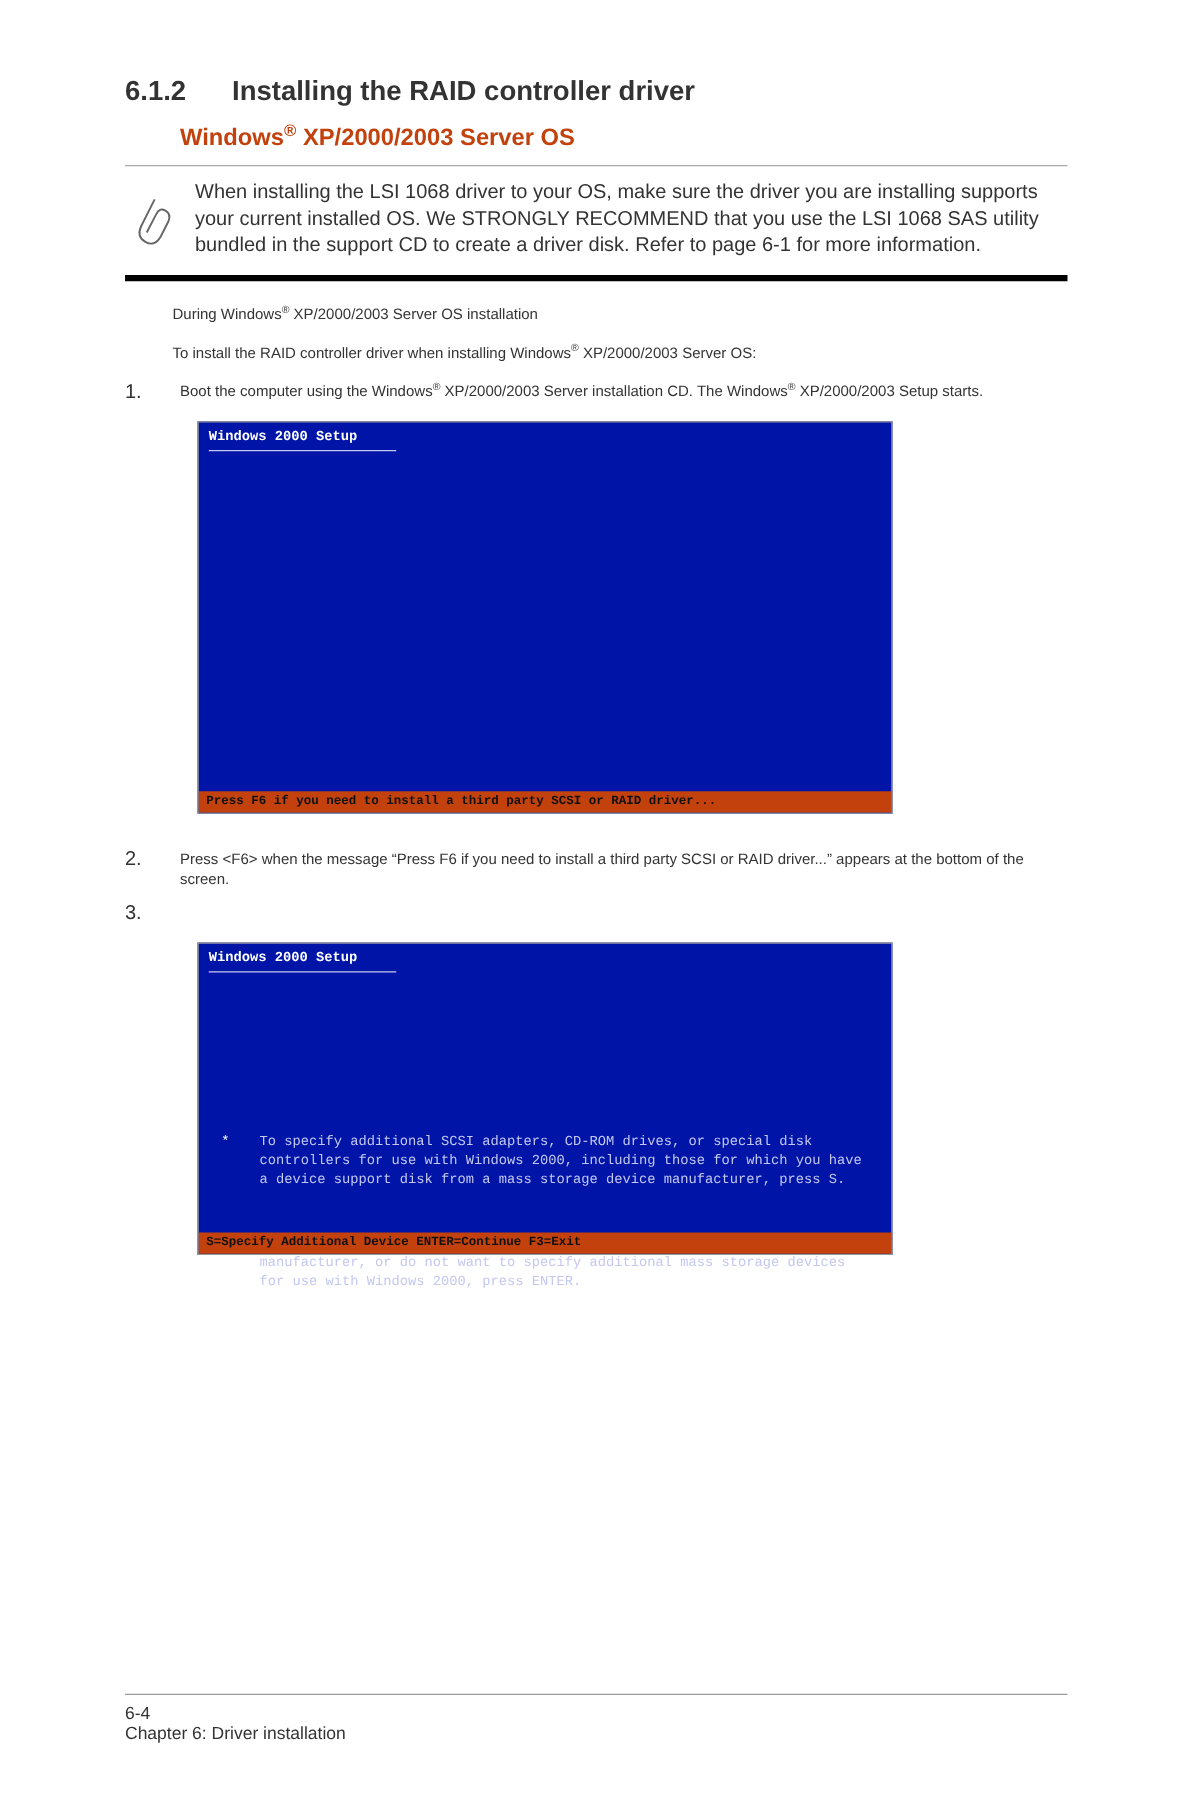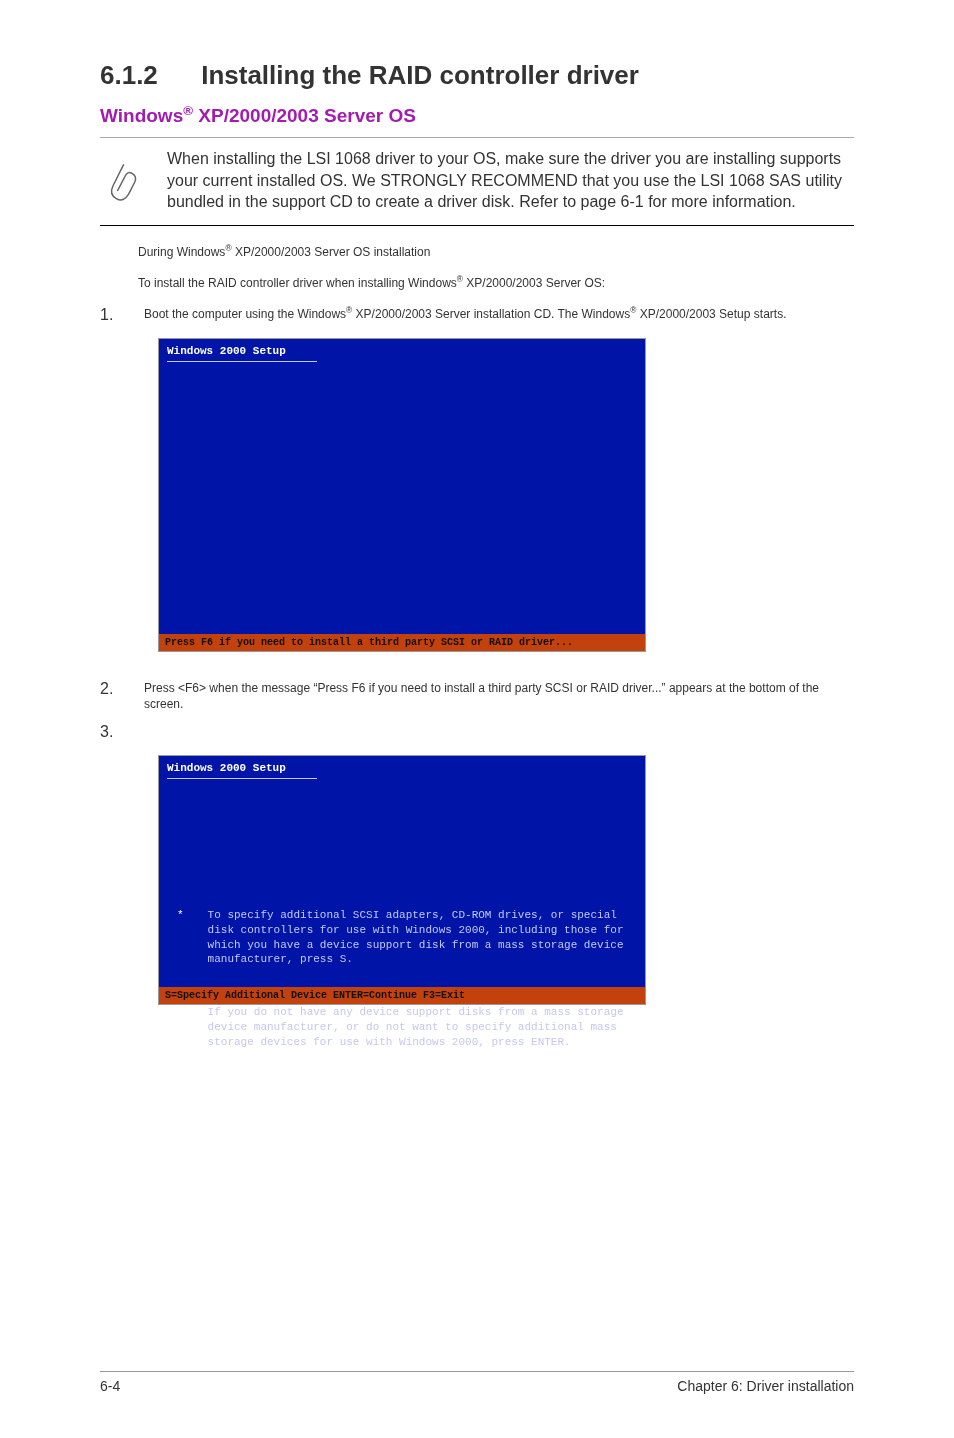--- a/index.html
+++ b/index.html
@@ -6,38 +6,39 @@
     body {
       width: 954px;
       height: 1438px;
       background: #ffffff;
       font-family: Arial, Helvetica, sans-serif;
       color: #333333;
       position: relative;
       padding: 60px 100px 40px 100px;
     }
     .section-heading {
-      font-size: 26px;
+      font-size: 22px;
       font-weight: bold;
       color: #333333;
       margin-bottom: 14px;
     }
     .sub-heading {
       font-size: 19px;
       font-weight: bold;
-      color: #a21caf;
+      color: #c2410c;
       margin-bottom: 10px;
+      margin-left: 44px;
     }
     sup { font-size: 0.7em; vertical-align: super; line-height: 0; }
     .note-box {
       display: flex;
       align-items: flex-start;
-      gap: 27px;
+      gap: 16px;
       border-top: 1px solid #aaaaaa;
-      border-bottom: 1px solid #000000;
+      border-bottom: 5px solid #000000;
       padding: 10px 0 10px 0;
       margin-bottom: 18px;
     }
     .note-icon {
       font-size: 36px;
       color: #555;
       flex: 0 0 auto;
       padding-top: 10px;
       transform: rotate(-15deg);
     }
@@ -60,21 +61,21 @@
     .num {
       font-size: 16px;
       width: 20px;
       flex: 0 0 auto;
     }
     .num-text {
       font-size: 12px;
       line-height: 1.4;
     }
     .screenshot {
-      width: 488px;
+      width: 556px;
       margin: 14px 0 28px 58px;
       border: 1px solid #999;
       background: #0015a7;
       color: #c4c8f0;
       font-family: 'Courier New', monospace;
       font-size: 11px;
       position: relative;
     }
     .shot1 { height: 314px; }
     .shot2 { height: 250px; }
@@ -110,20 +111,21 @@
       position: absolute;
       bottom: 44px;
       left: 100px;
       right: 100px;
       border-top: 1px solid #999;
       padding-top: 6px;
       display: flex;
       justify-content: space-between;
       font-size: 14px;
       color: #333;
+      flex-direction: column;
     }
     .bullet-list { padding-left: 4px; }
     .bullet-item { display: flex; gap: 24px; margin-bottom: 8px; }
     .bullet-dot { color: #fff; }
   </style>
 </head>
 <body>
 
 <h2 class="section-heading">
   <span>6.1.2</span>

